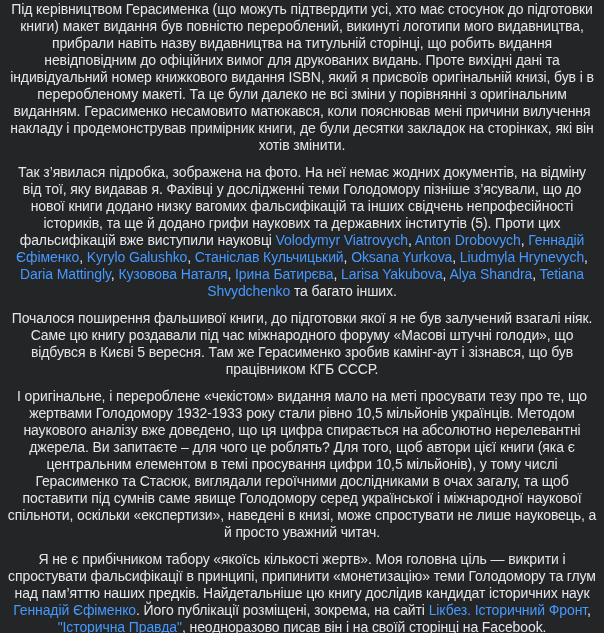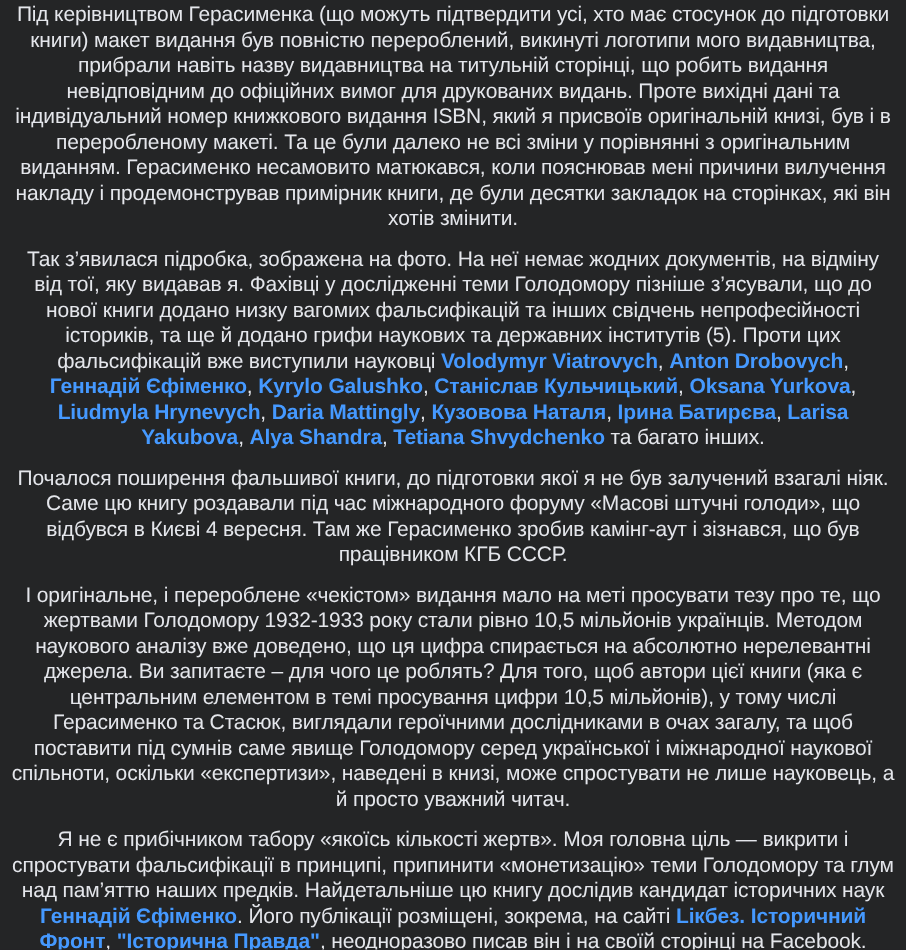--- a/index.html
+++ b/index.html
@@ -25,25 +25,24 @@
     letter-spacing:-0.1px;
   }
   .post-text p{
     margin:0 0 10px 0;
     text-align:center;
   }
   .post-text a{
     color:var(--link);
     text-decoration:none;
     cursor:pointer;
-    font-weight:bold;
   }
 </style>
 </head>
 <body>
 
 <div class="post-text">
     <p><span>Під керівництвом Герасименка (що можуть підтвердити усі, хто має стосунок до підготовки книги) макет видання був повністю перероблений, викинуті логотипи мого видавництва, прибрали навіть назву видавництва на титульній сторінці, що робить видання невідповідним до офіційних вимог для друкованих видань. Проте вихідні дані та індивідуальний номер книжкового видання ISBN, який я присвоїв оригінальній книзі, був і в переробленому макеті. Та це були далеко не всі зміни у порівнянні з оригінальним виданням. Герасименко несамовито матюкався, коли пояснював мені причини вилучення накладу і продемонстрував примірник книги, де були десятки закладок на сторінках, які він хотів змінити.</span></p>
     <p><span>Так з’явилася підробка, зображена на фото. На неї немає жодних документів, на відміну від тої, яку видавав я. Фахівці у дослідженні теми Голодомору пізніше з’ясували, що до нової книги додано низку вагомих фальсифікацій та інших свідчень  непрофесійності істориків, та ще й додано грифи наукових та державних інститутів (5). Проти цих фальсифікацій вже виступили науковці </span><a href="#">Volodymyr Viatrovych</a><span>, </span><a href="#">Anton Drobovych</a><span>, </span><a href="#">Геннадій Єфіменко</a><span>, </span><a href="#">Kyrylo Galushko</a><span>, </span><a href="#">Станіслав Кульчицький</a><span>, </span><a href="#">Oksana Yurkova</a><span>, </span><a href="#">Liudmyla Hrynevych</a><span>, </span><a href="#">Daria Mattingly</a><span>, </span><a href="#">Кузовова Наталя</a><span>, </span><a href="#">Ірина Батирєва</a><span>, </span><a href="#">Larisa Yakubova</a><span>, </span><a href="#">Alya Shandra</a><span>, </span><a href="#">Tetiana Shvydchenko</a><span> та багато інших.</span></p>
-    <p><span>Почалося поширення фальшивої книги, до підготовки якої я не був залучений взагалі ніяк. Саме цю книгу роздавали під час міжнародного форуму «Масові штучні голоди», що відбувся в Києві 4 вересня. Там же Герасименко зробив камінг-аут і зізнався, що був працівником КГБ СССР.</span></p>
+    <p><span>Почалося поширення фальшивої книги, до підготовки якої я не був залучений взагалі ніяк. Саме цю книгу роздавали під час міжнародного форуму «Масові штучні голоди», що відбувся в Києві 5 вересня. Там же Герасименко зробив камінг-аут і зізнався, що був працівником КГБ СССР.</span></p>
     <p><span>І оригінальне, і перероблене «чекістом» видання мало на меті просувати тезу про те, що жертвами Голодомору 1932-1933 року стали рівно 10,5 мільйонів українців. Методом наукового аналізу вже доведено, що ця цифра спирається на абсолютно нерелевантні джерела. Ви запитаєте – для чого це роблять? Для того, щоб автори цієї книги (яка є центральним елементом в темі просування цифри 10,5 мільйонів), у тому числі Герасименко та Стасюк, виглядали героїчними дослідниками в очах загалу, та щоб поставити під сумнів саме явище Голодомору серед української і міжнародної наукової спільноти, оскільки «експертизи», наведені в книзі, може спростувати не лише науковець, а й просто уважний читач.</span></p>
     <p><span>Я не є прибічником табору «якоїсь кількості жертв». Моя головна ціль — викрити і спростувати фальсифікації в принципі, припинити «монетизацію» теми Голодомору та глум над пам’яттю наших предків. Найдетальніше цю книгу дослідив кандидат історичних наук </span><a href="#">Геннадій Єфіменко</a><span>. Його публікації розміщені, зокрема, на сайті </span><a href="#">Lікбез. Історичний Фронт</a><span>, </span><a href="#">"Історична Правда"</a><span>, неодноразово писав він і на своїй сторінці на Facebook.</span></p>
   </div>
 
 </body></html>

